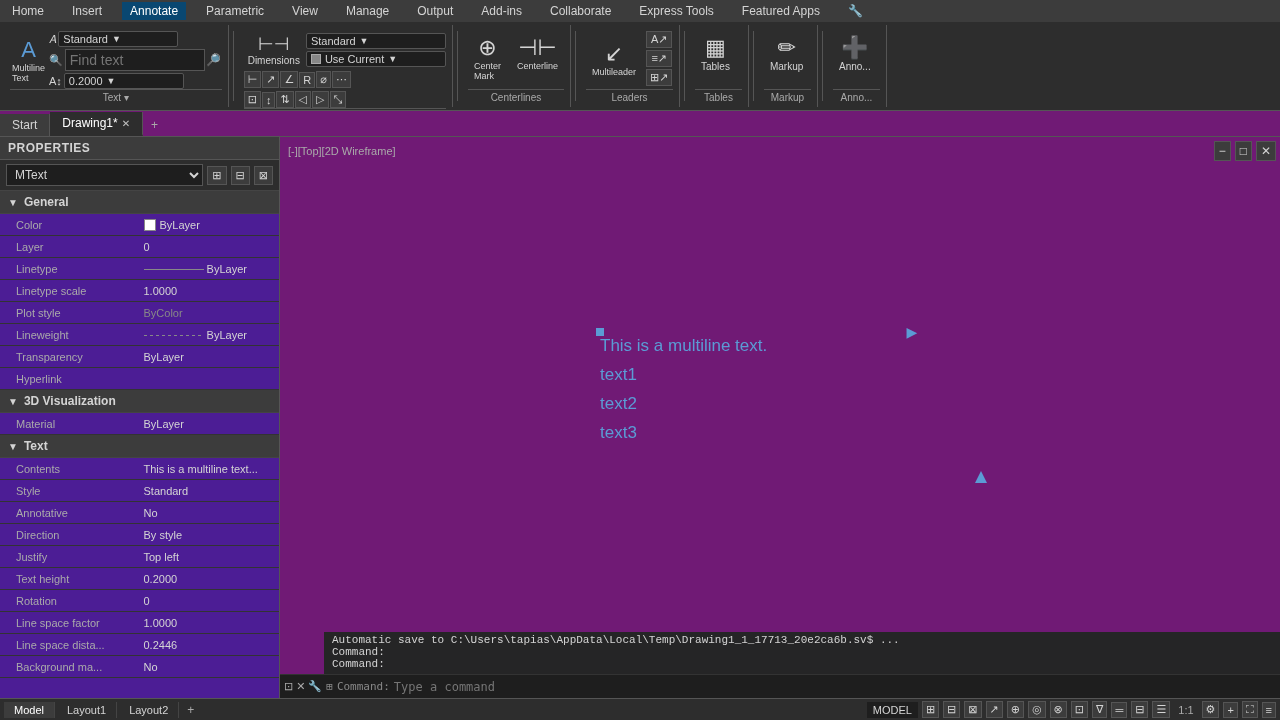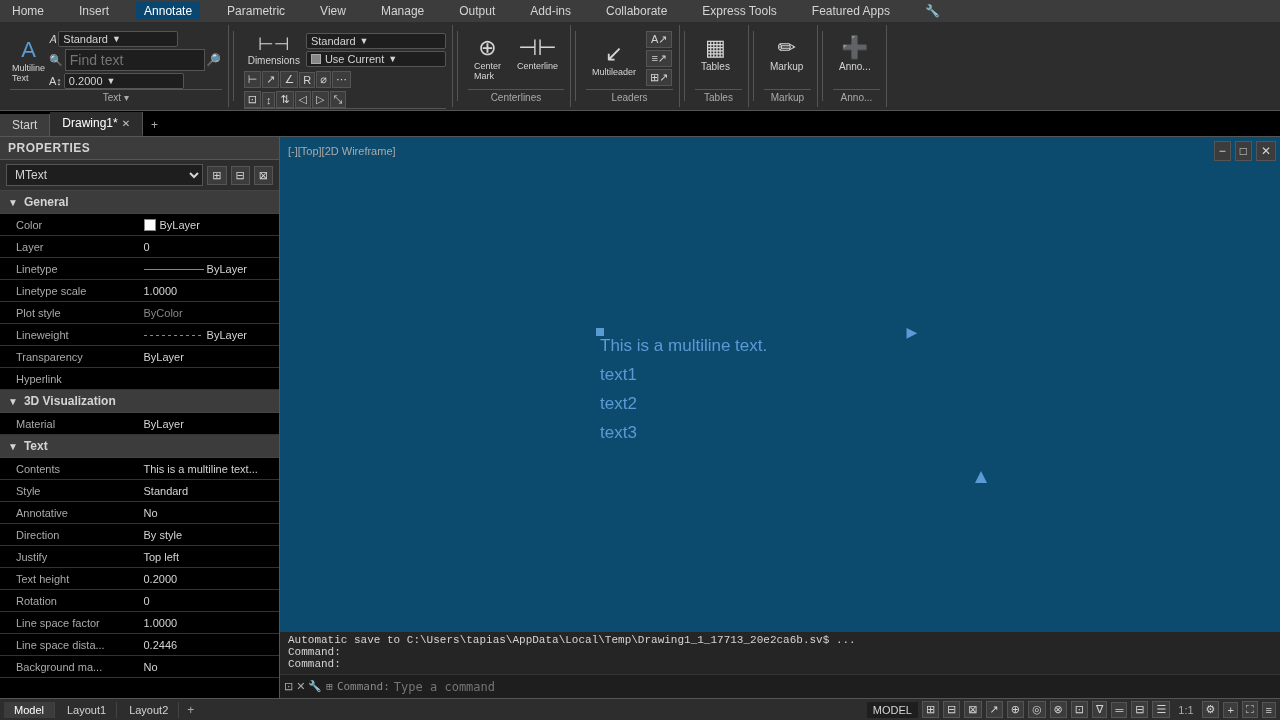--- a/index.html
+++ b/index.html
@@ -1,19 +1,19 @@
 <!DOCTYPE html>
 <html><head>
   <meta charset="utf-8">
   <style>
     * { box-sizing: border-box; margin: 0; padding: 0; }
     body { font-family: 'Segoe UI', Arial, sans-serif; font-size: 12px; background: #3c3c3c; color: #d4d4d4; overflow: hidden; width: 1280px; height: 720px; display: flex; flex-direction: column; }
 
     
-    .menu-bar { display: flex; background: #3c3c3c; height: 22px; align-items: center; padding: 0 4px; gap: 19px; }
+    .menu-bar { display: flex; background: #3c3c3c; height: 22px; align-items: center; padding: 0 4px; gap: 12px; }
     .menu-item { padding: 2px 8px; cursor: pointer; font-size: 12px; color: #d4d4d4; }
     .menu-item.active { background: #094771; color: #fff; }
 
     
     .ribbon { background: #2d2d2d; border-bottom: 1px solid #555; display: flex; flex-direction: column; }
     .ribbon-content { display: flex; background: #2d2d2d; height: 88px; align-items: center; padding: 2px 4px; gap: 2px; }
     .ribbon-group { display: flex; flex-direction: column; height: 82px; border-right: 1px solid #555; padding: 2px 6px; min-width: 60px; }
     .ribbon-group-content { display: flex; flex: 1; align-items: flex-start; gap: 2px; padding-top: 4px; }
     .ribbon-group-label { font-size: 10px; color: #aaa; text-align: center; padding: 2px 0; border-top: 1px solid #555; margin-top: auto; }
     .ribbon-btn { display: flex; flex-direction: column; align-items: center; padding: 2px 4px; cursor: pointer; border-radius: 2px; min-width: 44px; font-size: 10px; color: #d4d4d4; }
@@ -21,50 +21,50 @@
     .ribbon-large-btn { display: flex; flex-direction: column; align-items: center; padding: 4px 6px; cursor: pointer; border-radius: 2px; font-size: 10px; color: #d4d4d4; justify-content: center; }
     .ribbon-large-btn .icon { font-size: 28px; }
 
     .dropdown-btn { display: flex; align-items: center; background: #1e1e1e; border: 1px solid #555; border-radius: 2px; padding: 1px 4px; font-size: 11px; color: #d4d4d4; cursor: pointer; gap: 4px; }
     .dropdown-btn .arrow { font-size: 9px; }
 
     
     .main-area { display: flex; flex: 1; overflow: hidden; }
 
     
-    .properties-panel { width: 280px; background: #000000; border-right: 1px solid #555; display: flex; flex-direction: column; overflow-y: auto; }
+    .properties-panel { width: 280px; background: #4c1d95; border-right: 1px solid #555; display: flex; flex-direction: column; overflow-y: auto; }
     .panel-header { background: #3c3c3c; padding: 4px 8px; font-size: 12px; font-weight: bold; color: #d4d4d4; border-bottom: 1px solid #555; letter-spacing: 0.5px; }
     .panel-select-row { display: flex; align-items: center; gap: 4px; padding: 4px 6px; background: #2d2d2d; border-bottom: 1px solid #444; }
     .panel-select { background: #1e1e1e; border: 1px solid #555; color: #d4d4d4; font-size: 12px; padding: 2px 4px; flex: 1; }
     .panel-icon-btn { background: #3c3c3c; border: 1px solid #555; color: #d4d4d4; padding: 2px 4px; cursor: pointer; font-size: 11px; }
 
     .section-header { display: flex; align-items: center; background: #3c3c3c; padding: 4px 8px; cursor: pointer; border-bottom: 1px solid #444; }
     .section-header .arrow { margin-right: 6px; font-size: 10px; }
     .section-header .label { font-size: 12px; font-weight: bold; color: #d4d4d4; }
 
     .prop-row { display: flex; align-items: center; padding: 2px 8px 2px 16px; border-bottom: 1px solid #333; min-height: 22px; }
     .prop-name { flex: 1; color: #aaa; font-size: 11px; }
     .prop-value { flex: 1; color: #d4d4d4; font-size: 11px; }
     .prop-value.color-swatch { display: flex; align-items: center; gap: 4px; }
     .color-box { width: 12px; height: 12px; background: #fff; border: 1px solid #888; display: inline-block; }
     .prop-value.gray { color: #888; }
 
     
-    .viewport { flex: 1; background: #0c4a6e; position: relative; overflow: hidden; padding-left: 36px; }
+    .viewport { flex: 1; background: #701a75; position: relative; overflow: hidden; padding-left: 36px; }
     .viewport-label { position: absolute; top: 8px; left: 8px; font-size: 11px; color: #aaa; }
     .viewport-controls { position: absolute; top: 4px; right: 4px; display: flex; gap: 4px; }
     .viewport-ctrl-btn { background: #3c3c3c; border: 1px solid #555; color: #d4d4d4; padding: 2px 4px; cursor: pointer; font-size: 12px; }
-    .command-output { background: #252526; padding: 2px 8px; font-size: 11px; color: #d4d4d4; font-family: 'Courier New', monospace; height: 42px; overflow: hidden; }
+    .command-output { background: #252526; padding: 2px 8px; font-size: 11px; color: #d4d4d4; font-family: 'Courier New', monospace; height: 42px; overflow: hidden; margin-left: 44px; }
     .command-input-row { display: flex; align-items: center; background: #1e1e1e; border-top: 1px solid #333; height: 24px; padding: 0 4px; gap: 4px; }
     .command-prompt { color: #888; font-size: 11px; font-family: monospace; }
     .command-input { background: #1e1e1e; border: none; outline: none; color: #d4d4d4; font-size: 12px; font-family: monospace; flex: 1; }
     .status-item { padding: 0 6px; cursor: pointer; }
 
     
-    .tab-bar { display: flex; background: #000000; height: 26px; align-items: flex-end; border-bottom: 1px solid #555; }
+    .tab-bar { display: flex; background: #701a75; height: 26px; align-items: flex-end; border-bottom: 1px solid #555; }
     .tab-item { display: flex; align-items: center; gap: 4px; padding: 4px 12px; cursor: pointer; font-size: 12px; color: #d4d4d4; border-right: 1px solid #555; background: #3c3c3c; }
     .tab-item.active { background: #2d2d2d; color: #fff; border-bottom: 2px solid #2d2d2d; }
     .tab-item .close-icon { font-size: 10px; opacity: 0.7; }
     .tab-add { padding: 4px 8px; cursor: pointer; color: #aaa; }
 
     .linetype-line { display: inline-block; width: 60px; height: 1px; background: #888; vertical-align: middle; }
     .linetype-line-dashed { display: inline-block; width: 60px; height: 1px; background: linear-gradient(to right, #888 50%, transparent 50%); background-size: 6px 1px; vertical-align: middle; }
 
     .bottom-tabs { display: flex; align-items: center; background: #2d2d2d; height: 22px; border-top: 1px solid #555; padding: 0 4px; gap: 2px; }
     .bottom-tab { padding: 2px 10px; font-size: 11px; color: #d4d4d4; cursor: pointer; border-right: 1px solid #444; }

